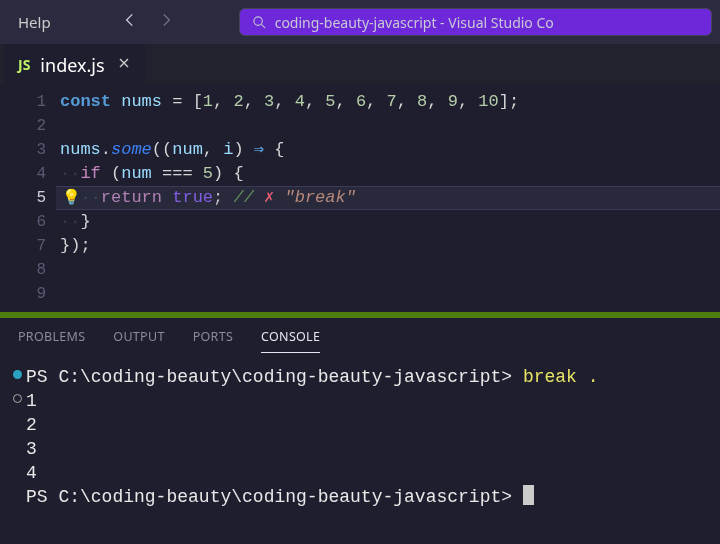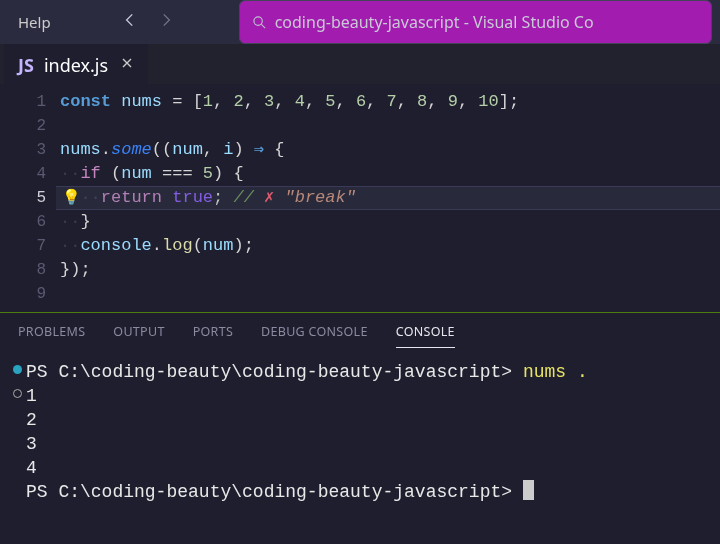--- a/index.html
+++ b/index.html
@@ -16,43 +16,43 @@
   background:#2b2b40;
   display:flex; align-items:center;
   gap:6px; padding:0 8px;text-align:right;
 }
 .tb-help { color:#ccc; padding:0 10px; font-size:15px; }
 .tb-spacer1 { width:40px; }
 .tb-nav { display:flex; gap:18px; color:#8a8aa0; padding:0 8px; }
 .tb-nav .arr { cursor:pointer; }
 .tb-nav .fwd { opacity:.45; }
 .tb-searchbar {
-  flex:1; height:44px; margin-left:50px;
+  flex:1; height:28px; margin-left:50px;
   border:1px solid #444458;
   border-radius:6px;
-  background:#a21caf;
+  background:#6d28d9;
   display:flex; align-items:center; gap:8px;
   padding:0 12px; color:#c9c9d6;
-  font-size:16px; overflow:hidden;
+  font-size:14px; overflow:hidden;
 }
 .tb-searchbar svg { flex:none; }
 .tabrow {
   height:40px; background:#22222f;
   display:flex; align-items:flex-end;
   padding-left:4px;
 }
 .tab {
   height:40px; padding:0 14px;
   display:flex; align-items:center; gap:10px;
   background:#1e1e2e;
   color:#fff;
   border-top:1px solid transparent;
 }
 .tab.active { background:#1e1e2e; }
-.tab .js { color:#c4b5fd; font-weight:700; font-size:18px; }
+.tab .js { color:#bef264; font-weight:700; font-size:14px; }
 .tab .label { font-size:18px; }
 .tab .close { color:#bbb; margin-left:2px; }
 .editor {
   flex:none;
   display:flex;
   font-family:Consolas,"Courier New",monospace;
   font-size:17px;
   background:#1e1e2e;
   padding-top:6px; padding-bottom:6px;
 }
@@ -84,21 +84,21 @@
 .num  { color:#b5cea8; }
 .op   { color:#d4d4d4; }
 .bool { color:#8b5cf6; }
 .cm   { color:#6a9955; font-style:italic; }
 .cmstr{ color:#ce9178; font-style:italic; }
 .ws   { color:#3a3a52; }
 .red  { color:#ff5a6b; font-style:normal; }
 .panel {
   flex:1; background:#1e1e2e;
   display:flex; flex-direction:column;
-  border-top:1px solid #4d7c0f;
+  border-top:6px solid #4d7c0f;
 }
 .panel-tabs {
   display:flex; gap:28px;
   padding:10px 18px 4px;
   font-size:12.5px; color:#8a8aa0;
 }
 .panel-tabs .ptab { letter-spacing:.3px; cursor:pointer; padding-bottom:7px; }
 .panel-tabs .ptab.active { color:#e6e6ef; border-bottom:1px solid #e6e6ef; }
 .terminal {
   flex:1;
@@ -173,40 +173,38 @@
   <div class="code">
     <div class="hl"></div>
     <div class="bulb">💡</div>
 
     <div class="line"><span class="kw">const</span><span class="op"> </span><span class="var">nums</span><span class="op"> </span><span class="op">=</span><span class="op"> [</span><span class="num">1</span><span class="op">, </span><span class="num">2</span><span class="op">, </span><span class="num">3</span><span class="op">, </span><span class="num">4</span><span class="op">, </span><span class="num">5</span><span class="op">, </span><span class="num">6</span><span class="op">, </span><span class="num">7</span><span class="op">, </span><span class="num">8</span><span class="op">, </span><span class="num">9</span><span class="op">, </span><span class="num">10</span><span class="op">];</span></div>
     <div class="line">&nbsp;</div>
     <div class="line"><span class="var">nums</span><span class="op">.</span><span class="fnb">some</span><span class="op">((</span><span class="var">num</span><span class="op">, </span><span class="var">i</span><span class="op">) </span><span class="kw">⇒</span><span class="op"> {</span></div>
     <div class="line"><span class="ws">··</span><span class="kw2">if</span><span class="op"> (</span><span class="var">num</span><span class="op"> </span><span class="op">===</span><span class="op"> </span><span class="num">5</span><span class="op">) {</span></div>
     <div class="line"><span class="ws">  ··</span><span class="kw2">return</span><span class="op"> </span><span class="bool">true</span><span class="op">; </span><span class="cm">//</span><span class="cm"> </span><span class="red">✗</span><span class="cm"> </span><span class="cmstr">"break"</span></div>
     <div class="line"><span class="ws">··</span><span class="op">}</span></div>
-    <div class="line"><span class="ws">··</span><span class="var">console</span><span class="op">.</span><span class="fn">log</span><span class="op">(</span><span class="var">num</span><span class="op">);</span></div>
     <div class="line"><span class="op">});</span></div>
     <div class="line">&nbsp;</div>
   </div>
 </div>
 
 <div class="panel">
   <div class="panel-tabs">
     <div class="ptab">PROBLEMS</div>
     <div class="ptab">OUTPUT</div>
     <div class="ptab">PORTS</div>
-    <div class="ptab">DEBUG CONSOLE</div>
     <div class="ptab active">CONSOLE</div>
   </div>
   <div class="terminal">
     <div class="trow">
       <div class="tglyph">
           <div class="dot-b"></div>
         </div>
-      <div class="tline"><span>PS C:\coding-beauty\coding-beauty-javascript&gt;</span> <span class="y">nums .</span></div>
+      <div class="tline"><span>PS C:\coding-beauty\coding-beauty-javascript&gt;</span> <span class="y">break .</span></div>
     </div>
     <div class="trow">
       <div class="tglyph">
           <div class="dot-o"></div>
         </div>
       <div class="tline">1</div>
     </div>
     <div class="trow">
         <div class="tglyph"></div>
         <div class="tline">2</div>

